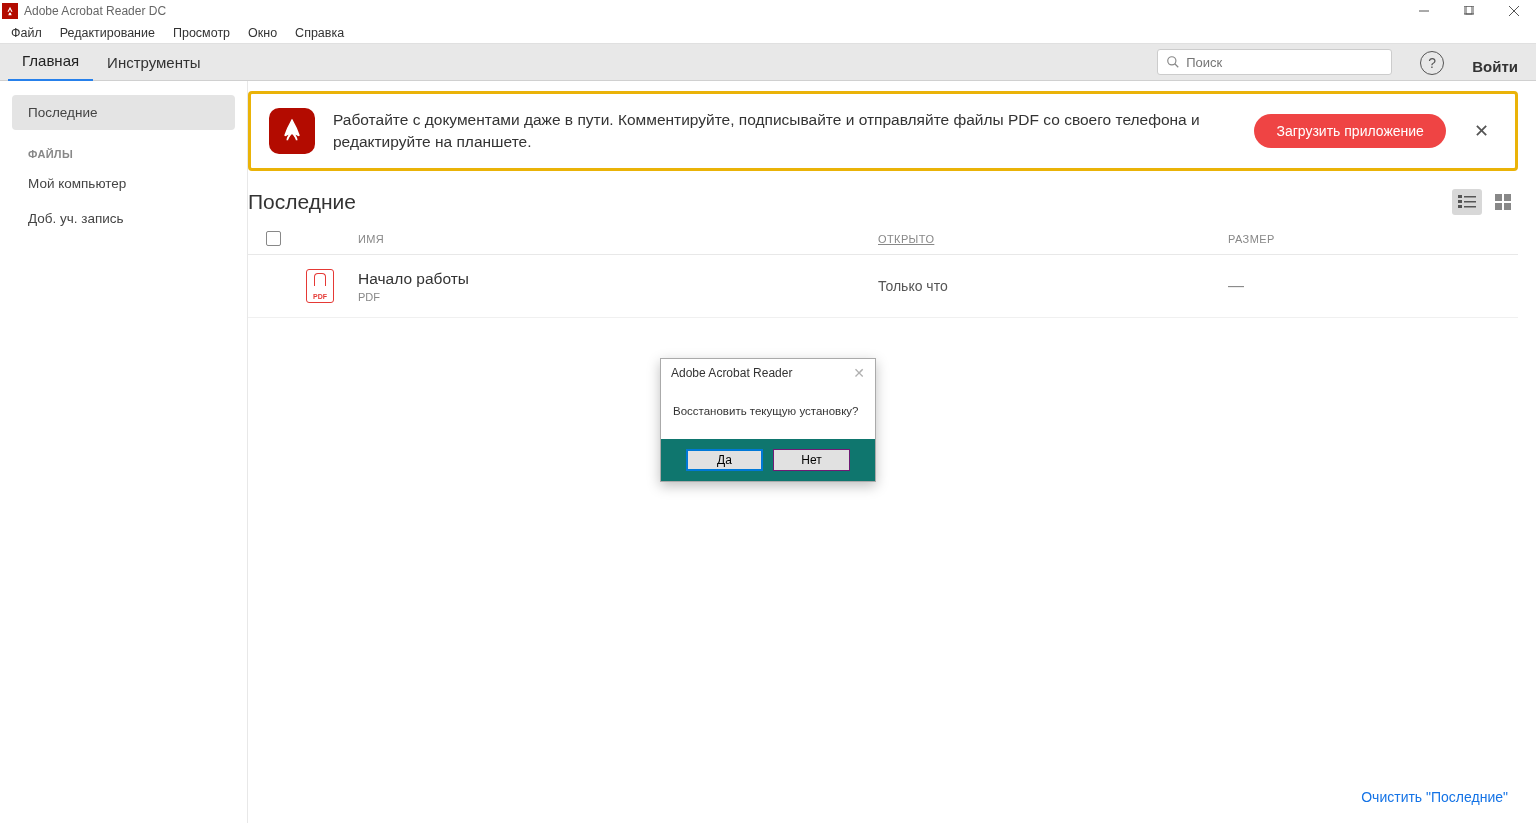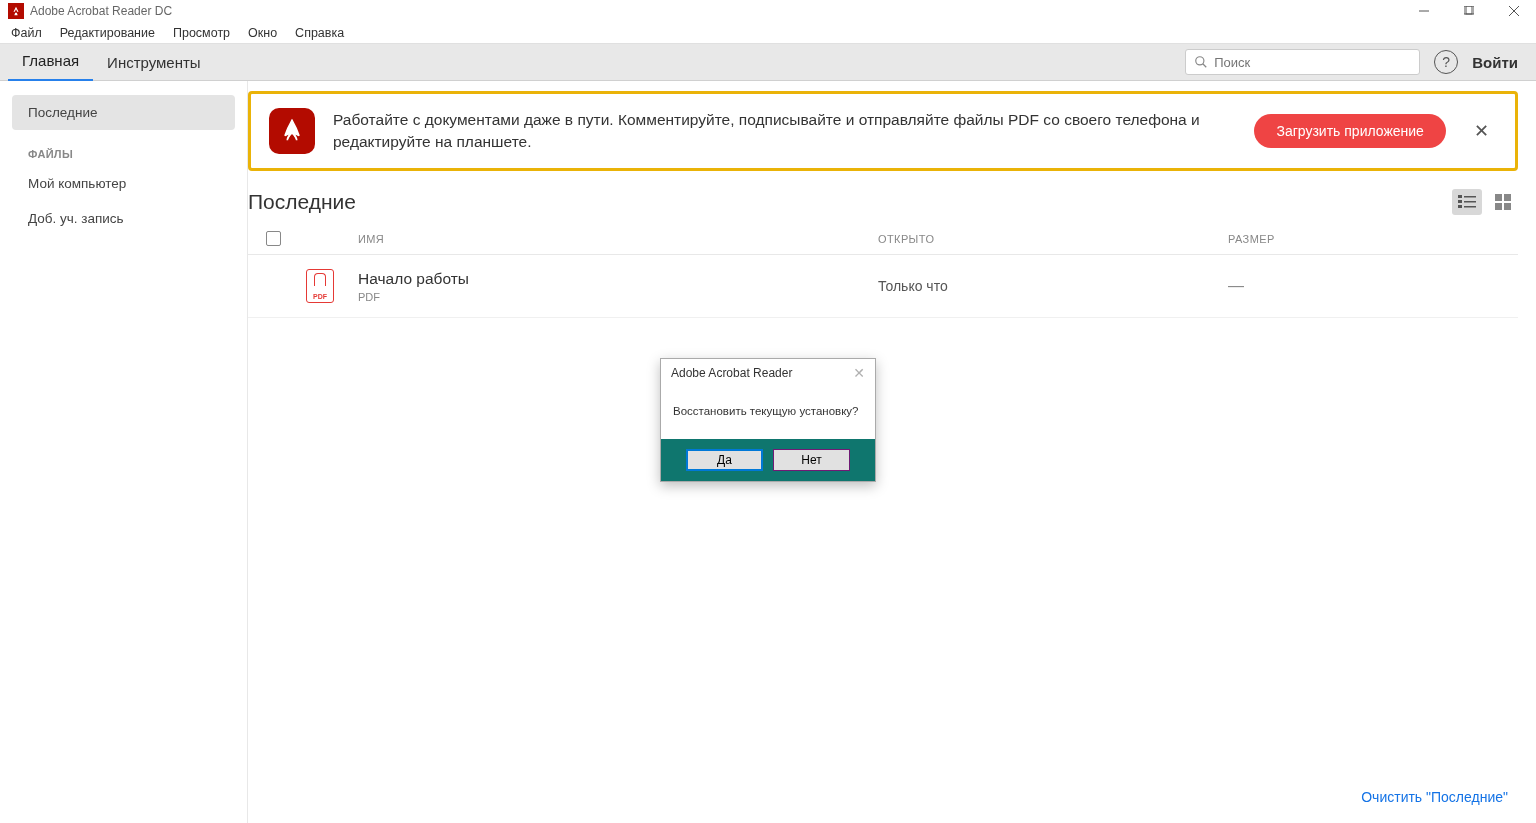--- a/index.html
+++ b/index.html
@@ -1,34 +1,34 @@
 <!DOCTYPE html>
 <html><head>
   <meta charset="utf-8">
   <style>
     * { margin: 0; padding: 0; box-sizing: border-box; font-family: 'Segoe UI', Arial, sans-serif; }
     body { width: 1536px; height: 823px; background: #fff; overflow: hidden; position: relative; }
 
     
-    .titlebar { height: 22px; display: flex; align-items: center; padding: 0 2px; background: #fff; margin-left: 6px; }
+    .titlebar { height: 22px; display: flex; align-items: center; padding: 0 2px; background: #fff; }
     .titlebar-icon { width: 16px; height: 16px; background: #b30b00; margin-right: 6px; display: flex; align-items: center; justify-content: center; }
     .titlebar-icon svg { width: 10px; height: 10px; }
     .titlebar-text { font-size: 12px; color: #666; }
     .window-controls { position: absolute; top: 0; right: 0; display: flex; }
     .win-btn { width: 45px; height: 22px; display: flex; align-items: center; justify-content: center; color: #555; font-size: 12px; }
 
     
     .menubar { height: 22px; display: flex; align-items: center; padding: 0 2px; background: #fff; border-bottom: 1px solid #e0e0e0; }
     .menu-item { padding: 2px 9px; font-size: 12.5px; color: #333; cursor: default; }
 
     
     .toolbar { height: 37px; background: #e8e8e8; border-bottom: 1px solid #d0d0d0; display: flex; align-items: center; padding: 0 8px; }
     .tab-item { padding: 18px 14px; font-size: 15px; color: #333; cursor: pointer; height: 37px; display: flex; align-items: center; }
     .tab-item.active { color: #222; border-bottom: 3px solid #2680eb; }
-    .toolbar-right { margin-left: auto; display: flex; align-items: center; gap: 14px; }
+    .toolbar-right { margin-left: auto; display: flex; align-items: flex-end; gap: 28px; }
     .search-box { display: flex; align-items: center; background: #fff; border: 1px solid #ccc; border-radius: 3px; height: 26px; width: 235px; padding: 0 8px; }
     .search-box input { border: none; outline: none; font-size: 13px; flex: 1; margin-left: 6px; color: #666; }
     .help-btn { width: 24px; height: 24px; border: 1.5px solid #555; border-radius: 50%; display: flex; align-items: center; justify-content: center; font-size: 14px; color: #555; cursor: pointer; }
     .login-btn { font-size: 15px; font-weight: 600; color: #333; cursor: pointer; padding-right: 10px; }
 
     
     .main { display: flex; height: calc(100% - 81px); }
 
     
     .sidebar { width: 248px; background: #fff; border-right: 1px solid #e8e8e8; padding-top: 14px; }
@@ -51,21 +51,21 @@
     .recent-title { font-size: 21px; color: #333; font-weight: 400; }
     .view-toggle { margin-left: auto; display: flex; gap: 6px; }
     .view-btn { width: 30px; height: 26px; display: flex; align-items: center; justify-content: center; cursor: pointer; border-radius: 3px; }
     .view-btn.active { background: #d8d8d8; }
 
     
     .file-table-header { display: flex; align-items: center; padding: 8px 0; border-bottom: 1px solid #e8e8e8; font-size: 11px; color: #888; font-weight: 400; letter-spacing: 0.4px; }
     .col-check { width: 60px; padding-left: 18px; }
     .col-check .chk { width: 15px; height: 15px; border: 1.5px solid #888; border-radius: 2px; }
     .col-name { width: 570px; padding-left: 50px; }
-    .col-opened { width: 350px; }
+    .col-opened { width: 350px; text-decoration: underline; }
     .col-size { flex: 1; }
 
     .file-row { display: flex; align-items: center; padding: 14px 0; border-bottom: 1px solid #f0f0f0; }
     .file-icon-cell { width: 110px; display: flex; justify-content: flex-end; padding-right: 24px; }
     .file-icon { width: 28px; height: 34px; border: 1.5px solid #e53935; border-radius: 3px; display: flex; flex-direction: column; align-items: center; justify-content: flex-end; padding-bottom: 2px; position: relative; }
     .file-icon::before { content: ''; position: absolute; top: 3px; width: 10px; height: 12px; border: 1.5px solid #e53935; border-radius: 4px 4px 0 0; border-bottom: none; }
     .file-icon-label { font-size: 7px; color: #e53935; font-weight: 600; }
     .file-name-cell { width: 520px; }
     .file-name { font-size: 15.5px; color: #333; }
     .file-type { font-size: 11px; color: #888; margin-top: 3px; }

